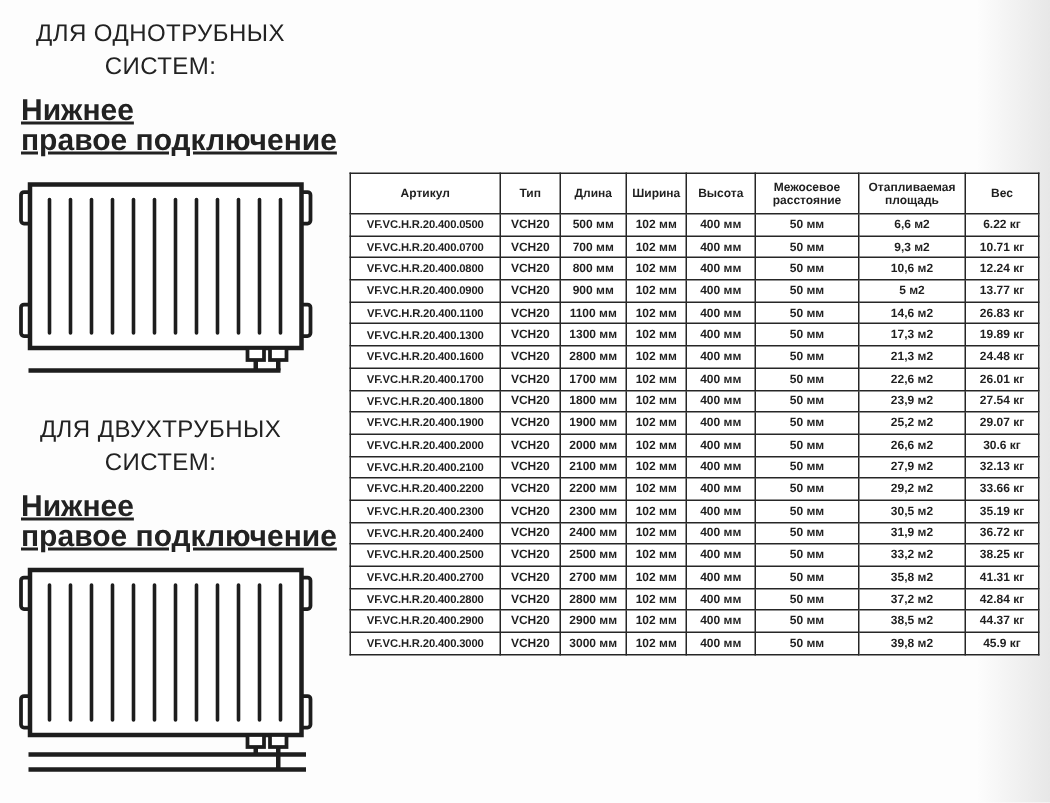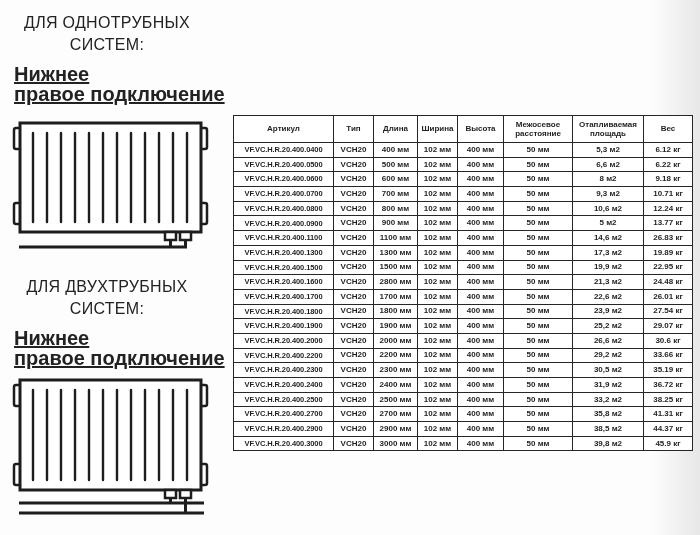--- a/index.html
+++ b/index.html
@@ -166,50 +166,30 @@
           <th>Длина</th>
           <th>Ширина</th>
           <th>Высота</th>
           <th>Межосевое расстояние</th>
           <th>Отапливаемая площадь</th>
           <th>Вес</th>
         </tr>
     </thead>
     <tbody id="body-rows">
         <tr>
-          <td>VF.VC.H.R.20.400.0400</td>
-          <td>VCH20</td>
-          <td>400 мм</td>
-          <td>102 мм</td>
-          <td>400 мм</td>
-          <td>50 мм</td>
-          <td>5,3 м2</td>
-          <td>6.12 кг</td>
-        </tr>
-        <tr>
           <td>VF.VC.H.R.20.400.0500</td>
           <td>VCH20</td>
           <td>500 мм</td>
           <td>102 мм</td>
           <td>400 мм</td>
           <td>50 мм</td>
           <td>6,6 м2</td>
           <td>6.22 кг</td>
         </tr>
         <tr>
-          <td>VF.VC.H.R.20.400.0600</td>
-          <td>VCH20</td>
-          <td>600 мм</td>
-          <td>102 мм</td>
-          <td>400 мм</td>
-          <td>50 мм</td>
-          <td>8 м2</td>
-          <td>9.18 кг</td>
-        </tr>
-        <tr>
           <td>VF.VC.H.R.20.400.0700</td>
           <td>VCH20</td>
           <td>700 мм</td>
           <td>102 мм</td>
           <td>400 мм</td>
           <td>50 мм</td>
           <td>9,3 м2</td>
           <td>10.71 кг</td>
         </tr>
         <tr>
@@ -246,30 +226,20 @@
           <td>VF.VC.H.R.20.400.1300</td>
           <td>VCH20</td>
           <td>1300 мм</td>
           <td>102 мм</td>
           <td>400 мм</td>
           <td>50 мм</td>
           <td>17,3 м2</td>
           <td>19.89 кг</td>
         </tr>
         <tr>
-          <td>VF.VC.H.R.20.400.1500</td>
-          <td>VCH20</td>
-          <td>1500 мм</td>
-          <td>102 мм</td>
-          <td>400 мм</td>
-          <td>50 мм</td>
-          <td>19,9 м2</td>
-          <td>22.95 кг</td>
-        </tr>
-        <tr>
           <td>VF.VC.H.R.20.400.1600</td>
           <td>VCH20</td>
           <td>2800 мм</td>
           <td>102 мм</td>
           <td>400 мм</td>
           <td>50 мм</td>
           <td>21,3 м2</td>
           <td>24.48 кг</td>
         </tr>
         <tr>
@@ -306,20 +276,30 @@
           <td>VF.VC.H.R.20.400.2000</td>
           <td>VCH20</td>
           <td>2000 мм</td>
           <td>102 мм</td>
           <td>400 мм</td>
           <td>50 мм</td>
           <td>26,6 м2</td>
           <td>30.6 кг</td>
         </tr>
         <tr>
+          <td>VF.VC.H.R.20.400.2100</td>
+          <td>VCH20</td>
+          <td>2100 мм</td>
+          <td>102 мм</td>
+          <td>400 мм</td>
+          <td>50 мм</td>
+          <td>27,9 м2</td>
+          <td>32.13 кг</td>
+        </tr>
+        <tr>
           <td>VF.VC.H.R.20.400.2200</td>
           <td>VCH20</td>
           <td>2200 мм</td>
           <td>102 мм</td>
           <td>400 мм</td>
           <td>50 мм</td>
           <td>29,2 м2</td>
           <td>33.66 кг</td>
         </tr>
         <tr>
@@ -356,20 +336,30 @@
           <td>VF.VC.H.R.20.400.2700</td>
           <td>VCH20</td>
           <td>2700 мм</td>
           <td>102 мм</td>
           <td>400 мм</td>
           <td>50 мм</td>
           <td>35,8 м2</td>
           <td>41.31 кг</td>
         </tr>
         <tr>
+          <td>VF.VC.H.R.20.400.2800</td>
+          <td>VCH20</td>
+          <td>2800 мм</td>
+          <td>102 мм</td>
+          <td>400 мм</td>
+          <td>50 мм</td>
+          <td>37,2 м2</td>
+          <td>42.84 кг</td>
+        </tr>
+        <tr>
           <td>VF.VC.H.R.20.400.2900</td>
           <td>VCH20</td>
           <td>2900 мм</td>
           <td>102 мм</td>
           <td>400 мм</td>
           <td>50 мм</td>
           <td>38,5 м2</td>
           <td>44.37 кг</td>
         </tr>
         <tr>

